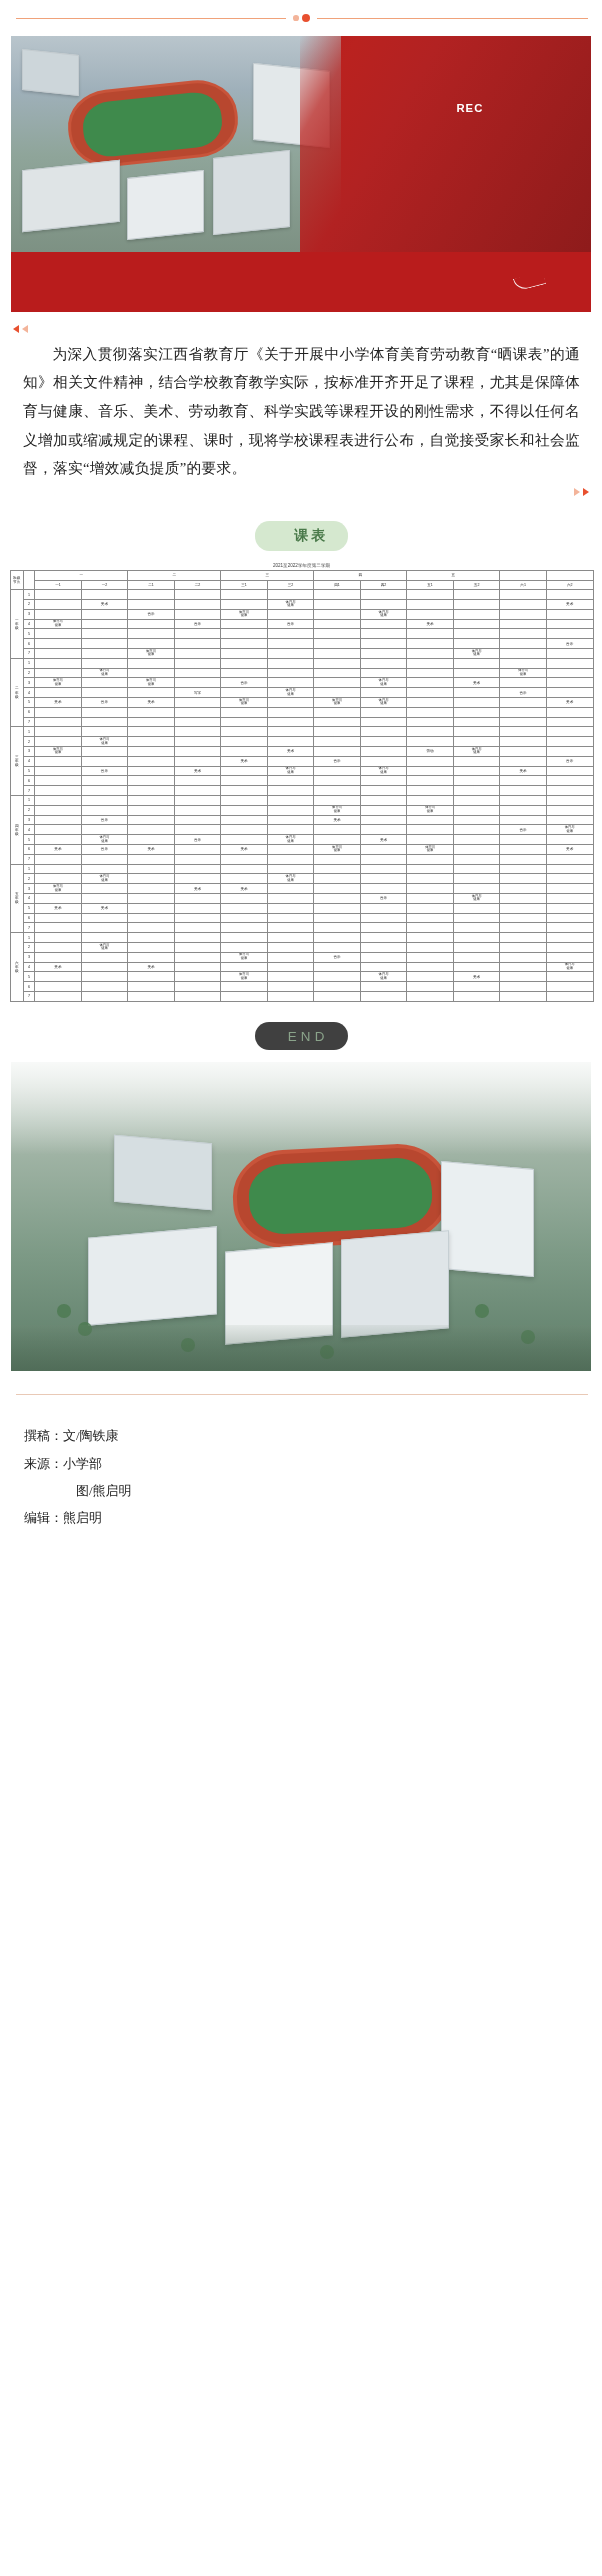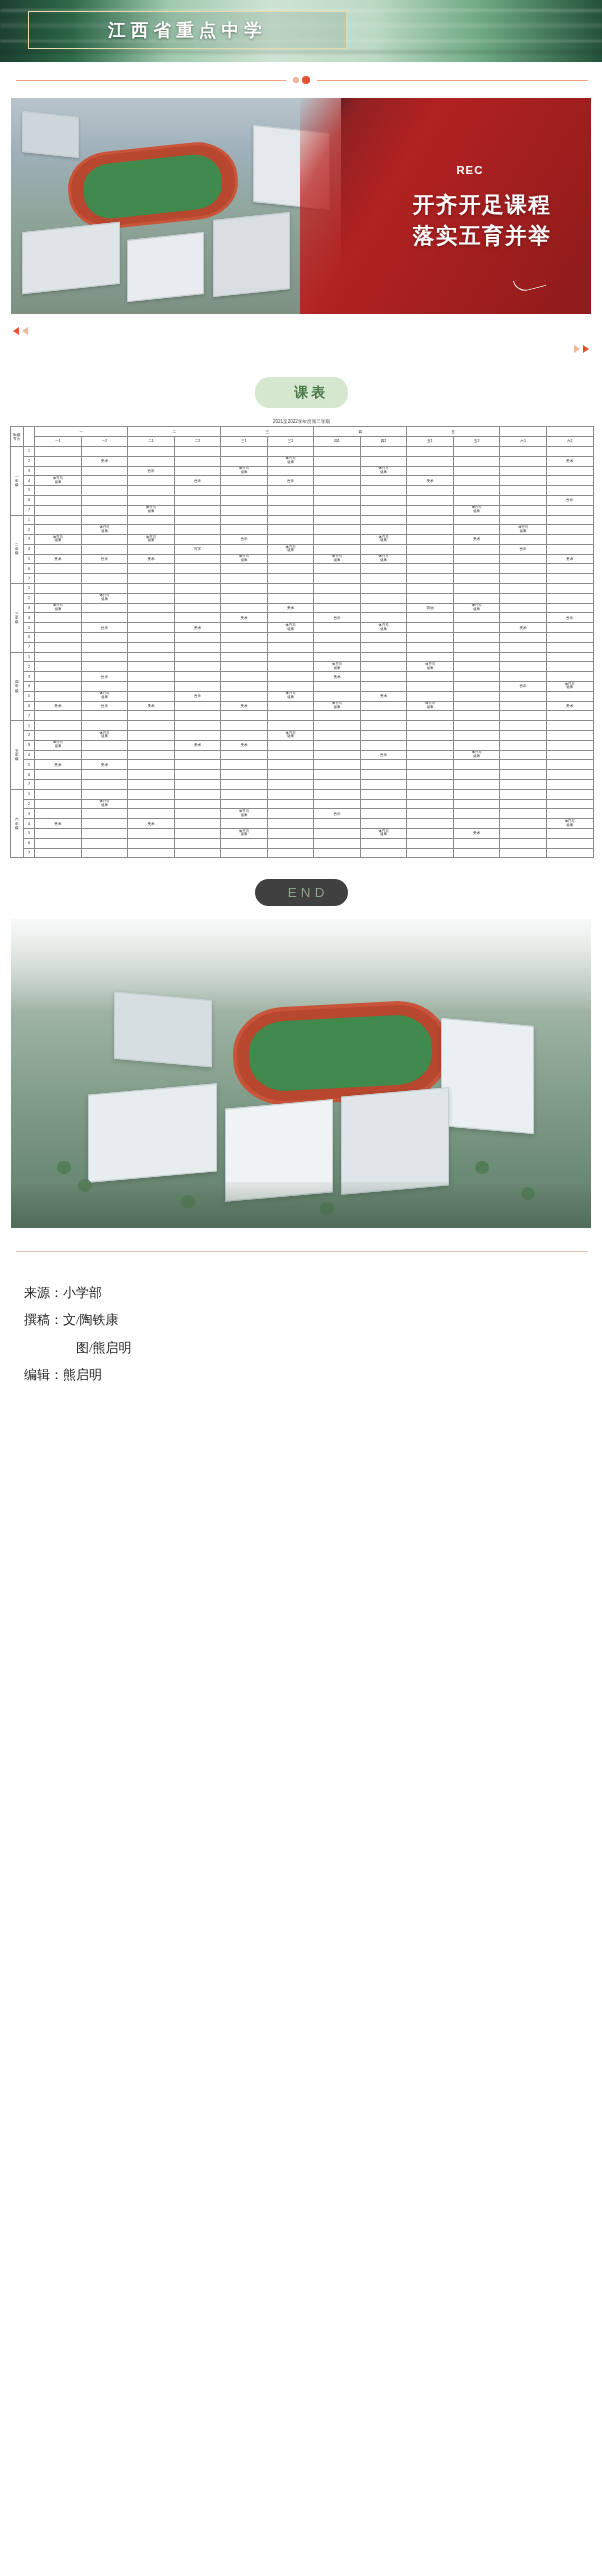--- a/index.html
+++ b/index.html
@@ -78,23 +78,23 @@
   }
   .dot.small { width: 5.7px; height: 5.7px; background: #f3b49a; }
 
   
   .hero-wrap {
     padding: 0 11.3px;
   }
   .hero {
     position: relative;
     width: 580px;
-    height: 216px;
+    height: 276px;
     overflow: hidden;
-    background: #0f172a;
+    background: #b91c1c;
   }
   .hero .photo {
     position: absolute; left: 0; top: 0;
     width: 330px; height: 216px;
     background:
       linear-gradient(180deg, #b9c5cc 0%, #9fb0ba 25%, #8fa59a 55%, #7d9183 100%);
   }
   .hero .track {
     position: absolute;
     left: 57px; top: 49px;
@@ -323,29 +323,20 @@
     line-height: 2.1;
     color: #222;
   }
   .footer .row { white-space: pre; }
 </style>
 </head>
 <body>
 
 <div class="page">
 
-  <div class="banner">
-    <div class="streak sk1"></div>
-    <div class="streak sk2"></div>
-    <div class="streak sk3"></div>
-    <div class="streak sk4"></div>
-    <div class="banner-inner">
-      <div class="banner-title">江西省重点中学</div>
-    </div>
-  </div>
 
   <div class="divider-dots">
     <div class="line"></div>
     <div class="dots">
       <span class="dot small"></span>
       <span class="dot"></span>
     </div>
   </div>
 
   <div class="hero-wrap">
@@ -354,33 +345,32 @@
         <div class="track"></div>
         <div class="field"></div>
         <div class="bldg b5"></div>
         <div class="bldg b4"></div>
         <div class="bldg b3"></div>
         <div class="bldg b1"></div>
         <div class="bldg b2"></div>
       </div>
       <div class="red"></div>
       <div class="rec">REC</div>
-      <div class="htitle">
-        <div class="l1">开齐开足课程</div>
-        <div class="l2">落实五育并举</div>
-      </div>
       <div class="swoosh"></div>
     </div>
   </div>
 
   <div class="arrow-sep">
     <span class="tri left"></span>
     <span class="tri left pale"></span>
   </div>
 
+  <div class="body-text">
+    <p>为深入贯彻落实江西省教育厅《关于开展中小学体育美育劳动教育“晒课表”的通知》相关文件精神，结合学校教育教学实际，按标准开齐开足了课程，尤其是保障体育与健康、音乐、美术、劳动教育、科学实践等课程开设的刚性需求，不得以任何名义增加或缩减规定的课程、课时，现将学校课程表进行公布，自觉接受家长和社会监督，落实“增效减负提质”的要求。</p>
+  </div>
 
   <div class="arrow-sep right">
     <span class="tri pale"></span>
     <span class="tri"></span>
   </div>
 
   <div class="pill-wrap">
     <div class="pill">课表</div>
   </div>
 
@@ -1082,20 +1072,20 @@
 
   <div class="foot-sep">
     <div class="line"></div>
     <div class="dots">
       <span class="dot small"></span>
       <span class="dot"></span>
     </div>
   </div>
 
   <div class="footer">
+      <div class="row">撰稿：文/陶铁康</div>
       <div class="row">来源：小学部</div>
-      <div class="row">撰稿：文/陶铁康</div>
       <div class="row">　　　　图/熊启明</div>
       <div class="row">编辑：熊启明</div>
     </div>
 
 </div>
 
 
 </body></html>

